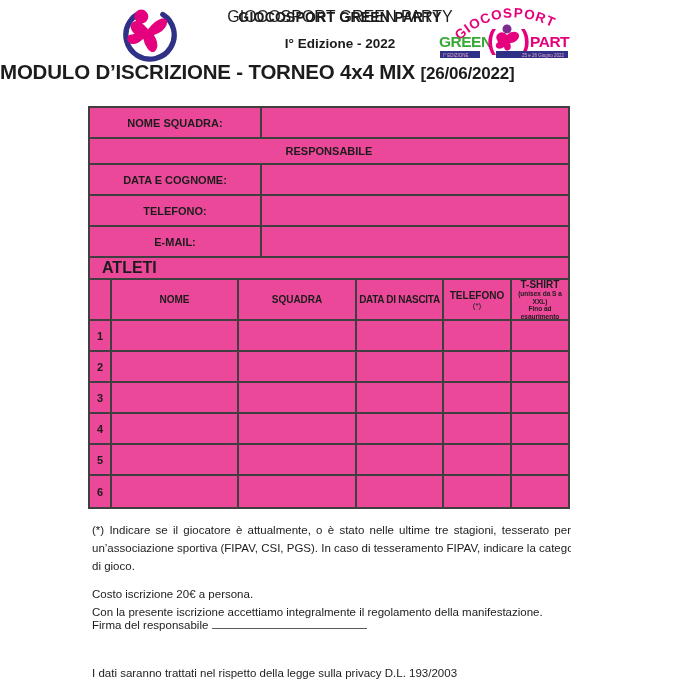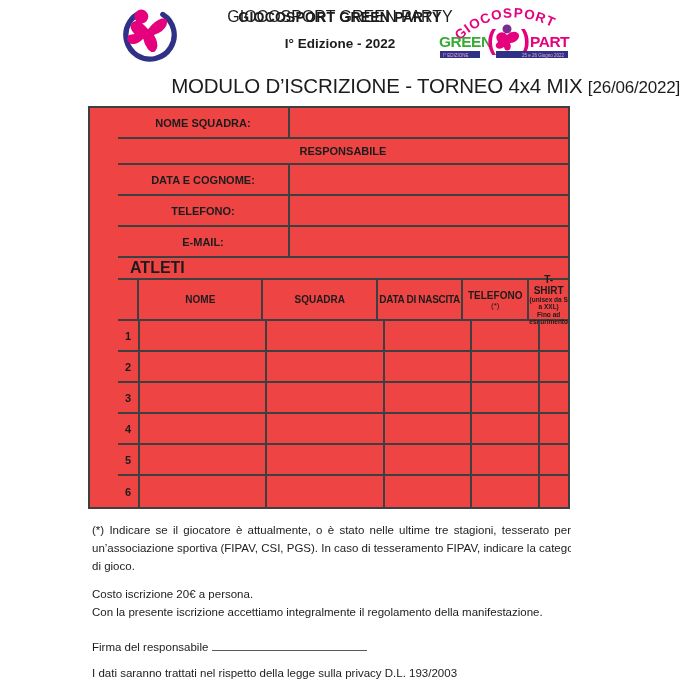--- a/index.html
+++ b/index.html
@@ -10,25 +10,25 @@
   html,body{width:680px; height:680px; background:#fff;}
   body{font-family:"Liberation Sans", sans-serif; color:var(--text);}
   .page{position:relative; width:680px; height:680px; background:#fff; overflow:hidden;}
 
   
   .logo-left{position:absolute; left:113px; top:4px; width:76px; height:58px;}
   .logo-right{position:absolute; left:438px; top:2px; width:132px; height:58px;}
   .hdr-center{position:absolute; left:0; right:0; top:8px; text-align:center;}
   .hdr-title{font-size:14px; font-weight:bold; letter-spacing:.2px;}
   .hdr-sub{position:absolute; left:0; right:0; top:36px; text-align:center; font-size:13.5px; font-weight:bold;}
-  .doc-title{position:absolute; left:0; right:0; top:74px; text-align:right; font-weight:normal; font-size:20.5px; letter-spacing:-0.2px; white-space:nowrap;}
+  .doc-title{position:absolute; left:0; right:0; top:60px; text-align:left; font-weight:bold; font-size:20.5px; letter-spacing:-0.2px; white-space:nowrap;}
   .doc-title .date{font-size:17px;}
 
   
-  .ftable{position:absolute; left:88px; top:106px; width:482px; border:2px solid var(--border); background:#ef4444;padding-left:28px;}
+  .ftable{position:absolute; left:88px; top:106px; width:482px; border:2px solid var(--border); background:#ec4899;}
   .frow{display:flex; border-bottom:2px solid var(--border); align-items:stretch;}
   .frow:last-child{border-bottom:none;}
   .fcell-label{width:172px; border-right:2px solid var(--border); display:flex; align-items:center; justify-content:center;
                font-weight:bold; font-size:11px;}
   .fcell-input{flex:1;}
   .h31{height:31px;} .h26{height:26px;} .h22{height:22px;}
   .fullcell{flex:1; display:flex; align-items:center; justify-content:center; font-weight:bold; font-size:11px;}
   .leftcell{flex:1; display:flex; align-items:center; padding-left:12px; font-weight:bold; font-size:16px;}
 
   
@@ -43,21 +43,21 @@
   .sub1{font-size:8px; font-weight:normal; line-height:9px;}
   .tiny{font-size:6.5px; font-weight:bold; line-height:7.5px;}
   .arow .w-num{font-weight:bold; font-size:11px;}
 
   
   .foot{position:absolute; left:92px; width:479px; font-size:11.5px; line-height:18px;}
   .note{top:521px;}
   .jline{white-space:nowrap; text-align:justify; text-align-last:justify; overflow:hidden;}
   .cost{top:585px; white-space:nowrap;}
   .agree{top:603px; white-space:nowrap;}
-  .firma{top:638px; white-space:nowrap;}
+  .firma{top:616px; white-space:nowrap;}
   .sig-line{display:inline-block; width:155px; border-bottom:1.2px solid #5a5a5a; height:12px; margin-left:4px;}
   .privacy{top:664px; white-space:nowrap;}
 </style>
 </head>
 <body>
 
 <div class="page">
 
   <svg class="logo-left" viewBox="0 0 76 60" aria-hidden="true">
     <circle cx="37" cy="32" r="25" fill="none" style="stroke:var(--navy)" stroke-width="5.5" stroke-linecap="round" stroke-dasharray="132 26" transform="rotate(-58 37 32)"></circle>

